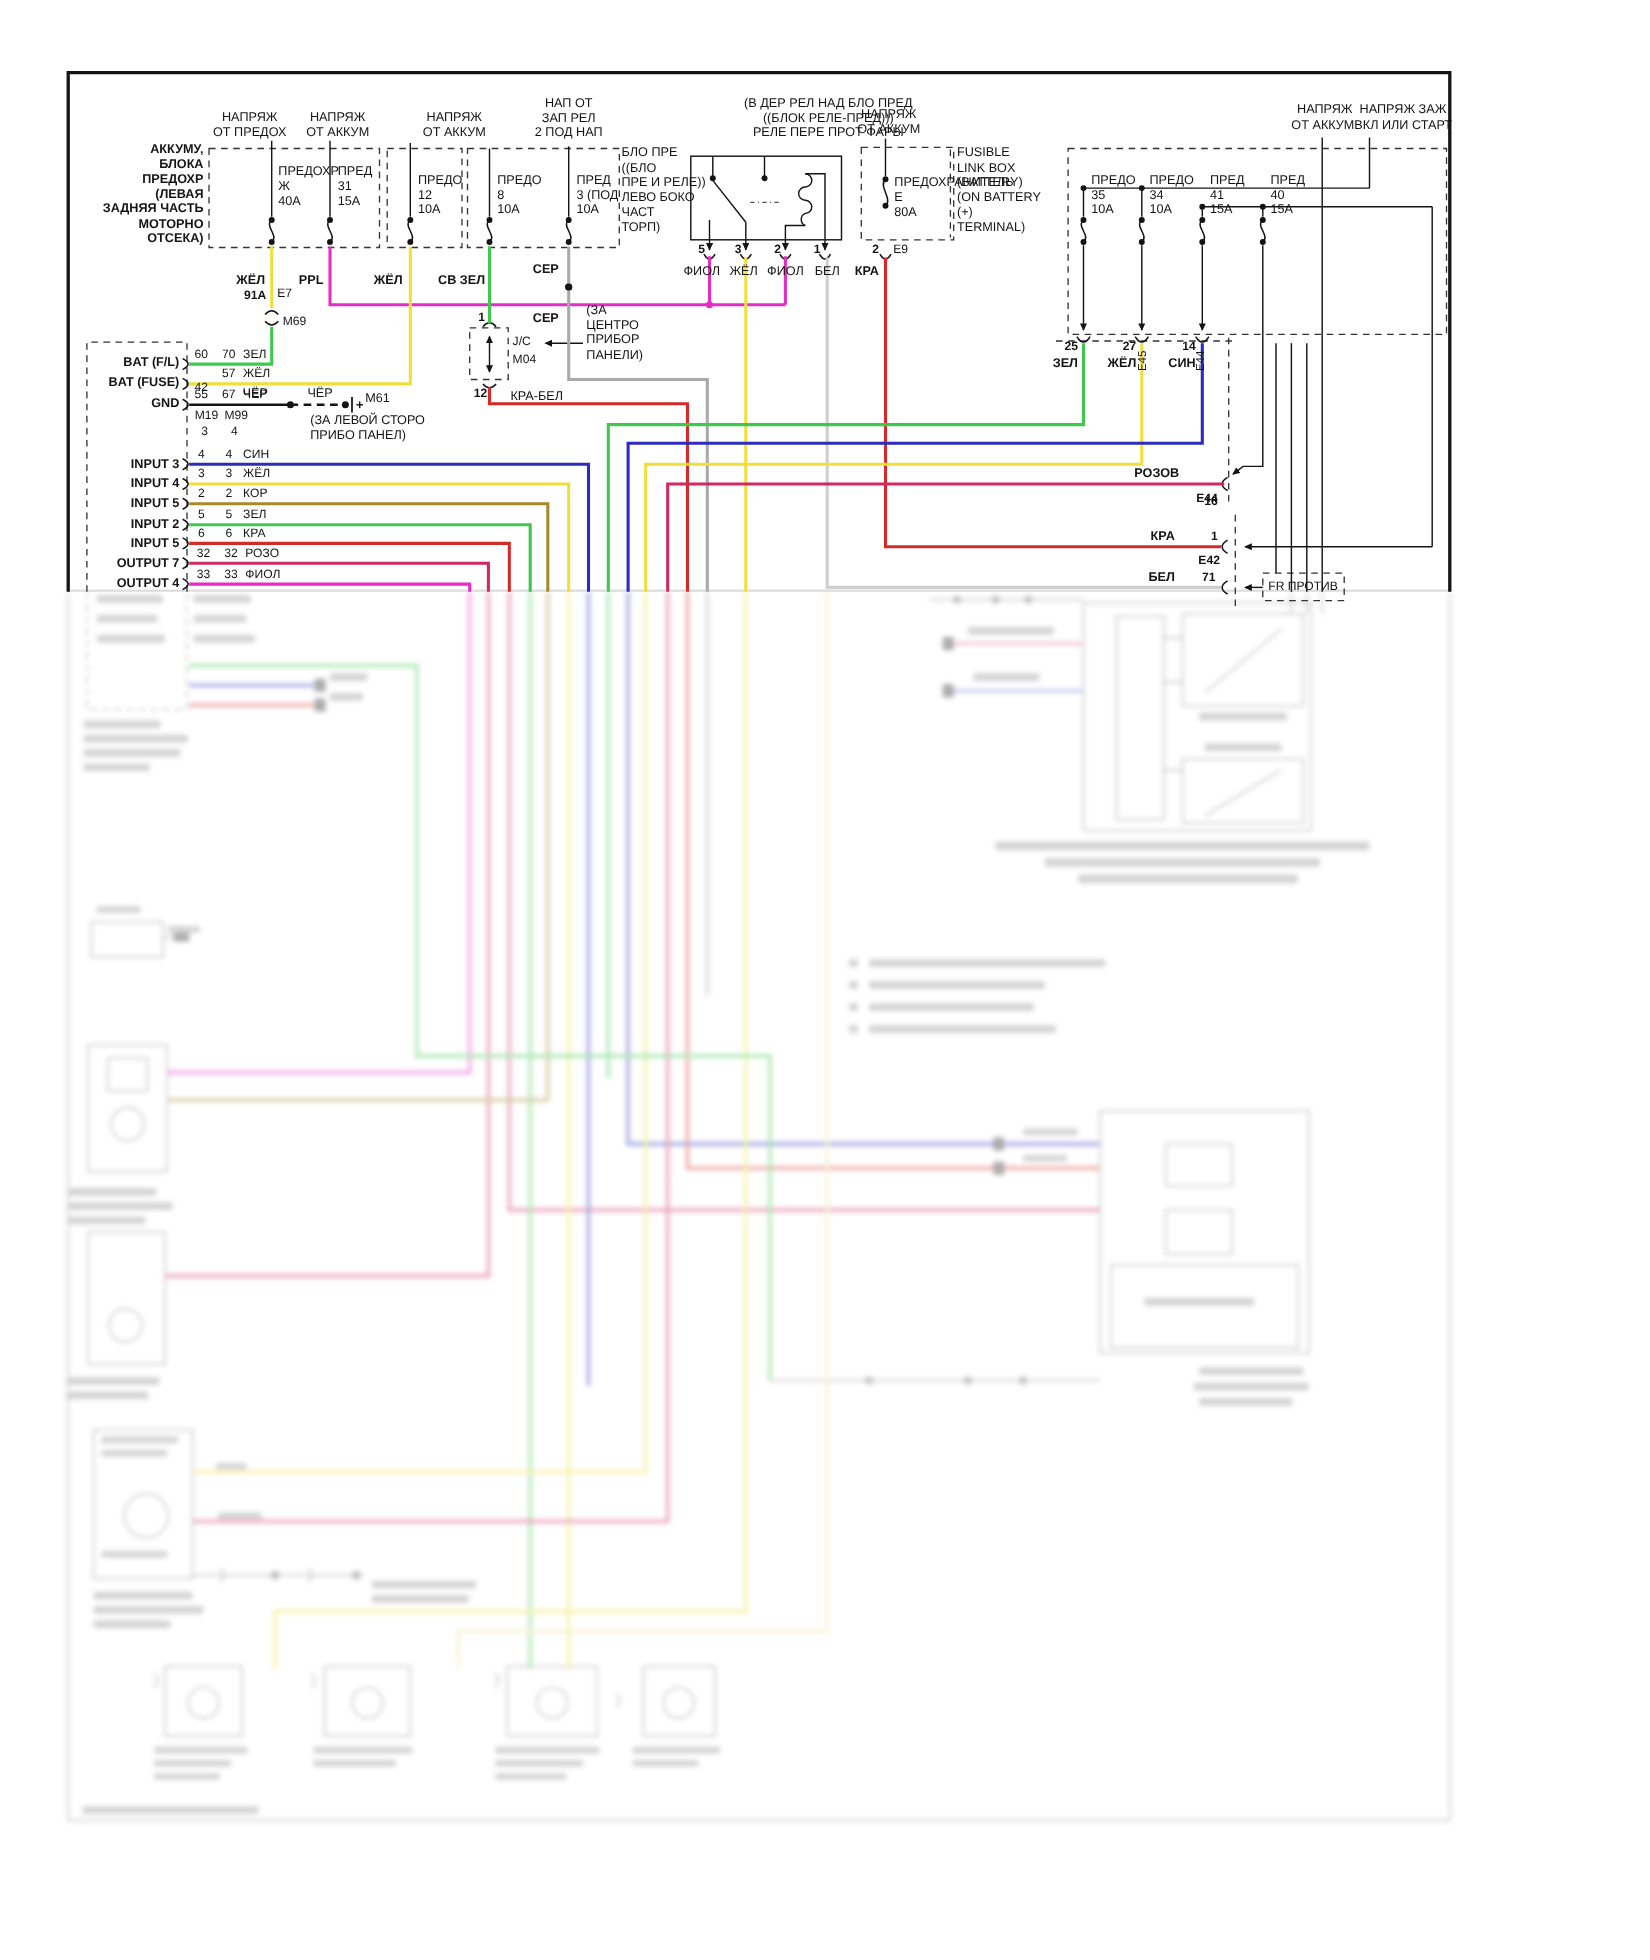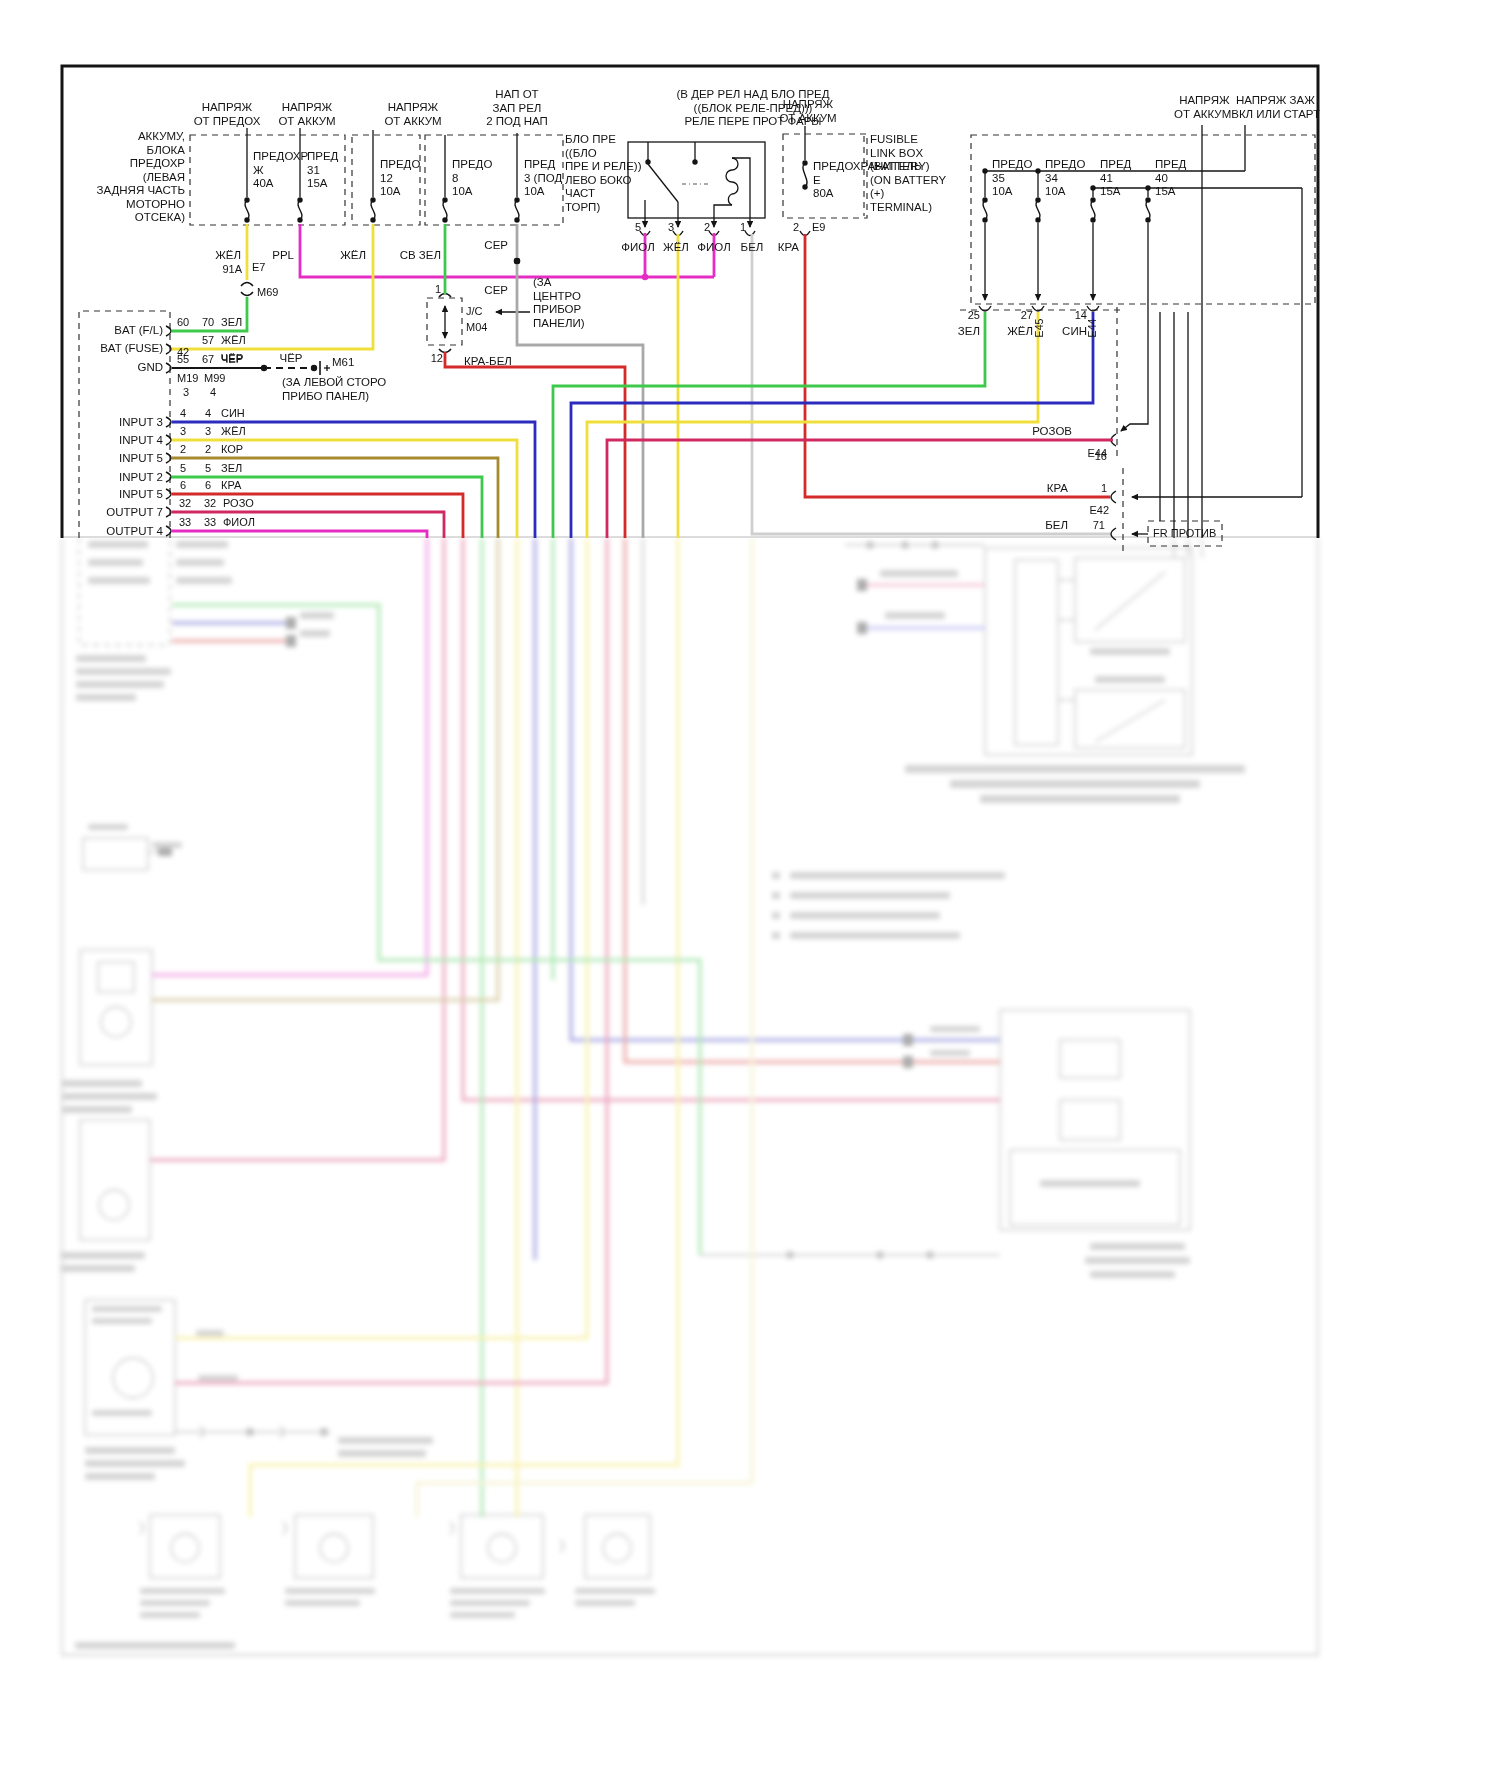--- a/index.html
+++ b/index.html
@@ -2,21 +2,21 @@
 <html><head>
 <meta charset="utf-8">
 <style>
   html,body{margin:0;padding:0;background:#fff;}
   .stage{position:relative;width:1500px;height:1782px;background:#ffffff;overflow:hidden;
          font-family:"Liberation Sans",sans-serif;}
   svg{position:absolute;left:0;top:0;}
   .lb{position:absolute;font-size:11.5px;line-height:1.18;color:#141414;white-space:pre;}
   .sm{font-size:11px;}
   .c{transform:translateX(-50%);text-align:center;}
-  .r{transform:translateX(-100%);text-align:right;}
+  .r{transform:translateX(-100%);text-align:right;font-weight:bold;}
   .rot{transform:rotate(-90deg);transform-origin:0 100%;font-size:10.5px;}
   .ghost{position:absolute;left:0;top:0;width:1500px;height:1782px;
          filter:blur(2.4px);opacity:0.42;}
   .seam{position:absolute;left:62px;top:536px;width:1256px;height:2px;background:#dcdcdc;}
 </style>
 </head>
 <body>
 
 <div class="stage">
 

